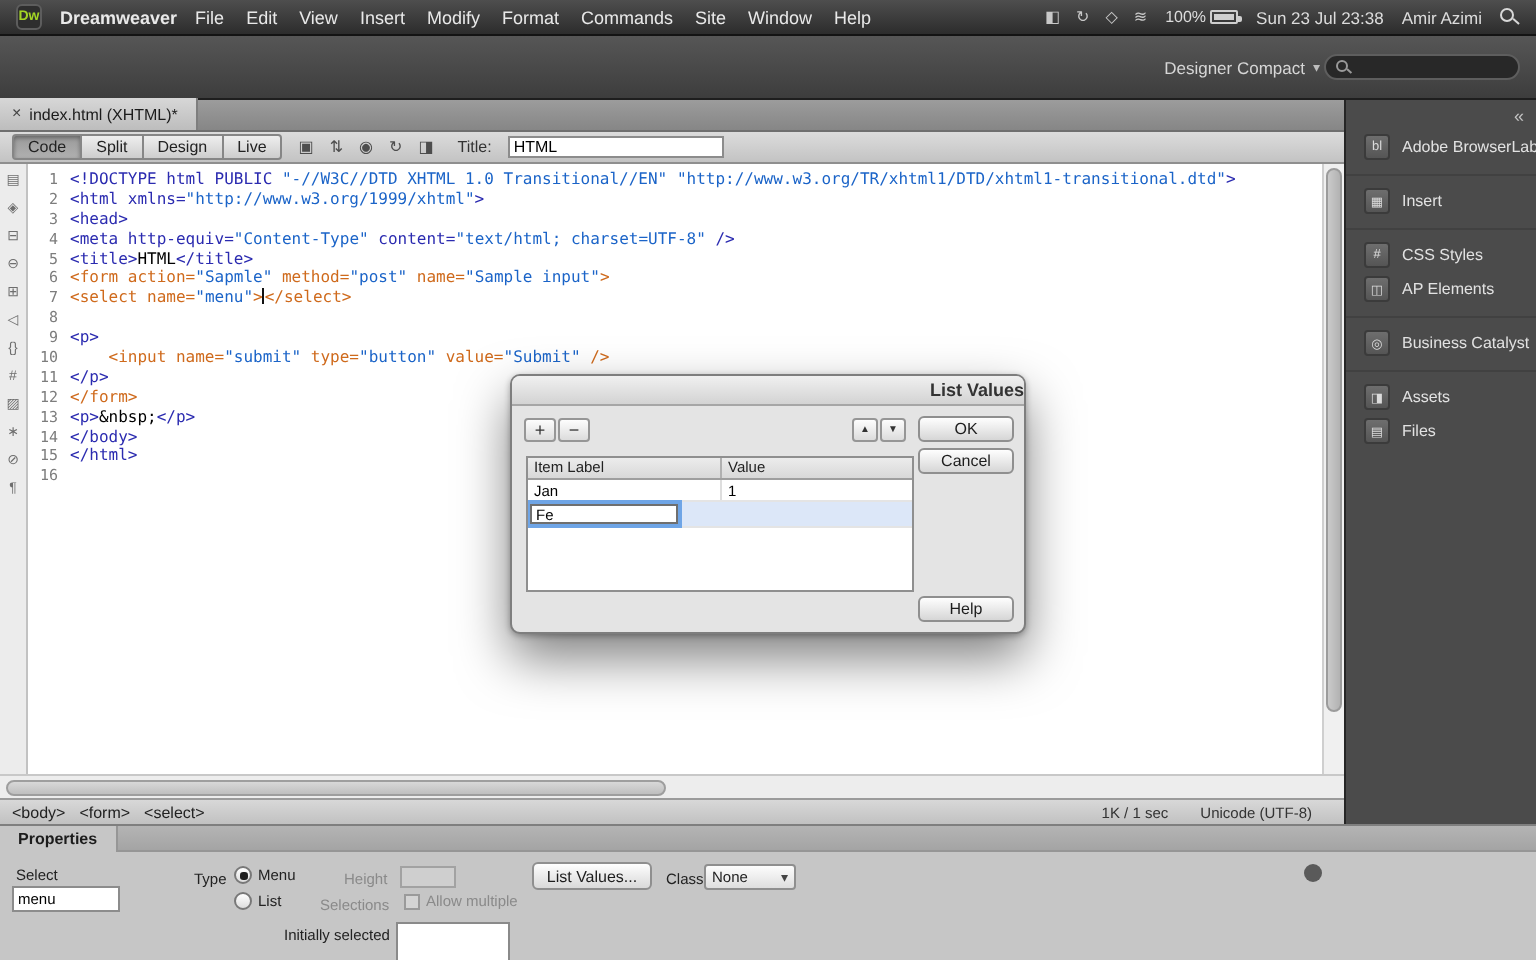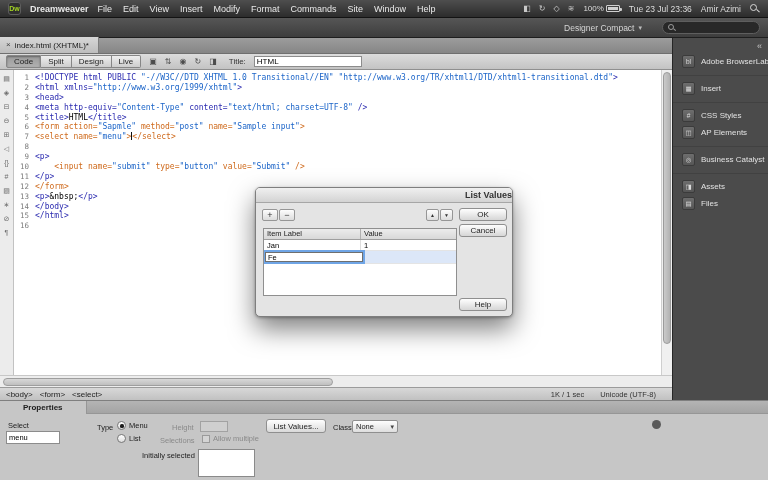--- a/index.html
+++ b/index.html
@@ -16,21 +16,21 @@
 .status-icon{font-size:8px;color:#c8c8c8}
 .batt-group{display:flex;align-items:center;gap:2px}
 .batt-pct{font-size:8px}
 .battery{width:14px;height:7px;border:1px solid #cfcfcf;border-radius:1px;position:relative;background:#cfcfcf;background-clip:content-box;padding:1px}
 .batt-tip{position:absolute;right:-3px;top:1.5px;width:2px;height:3px;background:#cfcfcf;border-radius:0 1px 1px 0}
 .magnifier{position:relative;width:10px;height:10px;display:inline-block}
 .magnifier::before{content:"";position:absolute;left:0;top:0;width:5px;height:5px;border:1.3px solid #d8d8d8;border-radius:50%}
 .magnifier::after{content:"";position:absolute;left:5.5px;top:6.5px;width:3.5px;height:1.3px;background:#d8d8d8;transform:rotate(42deg)}
 
 
-.appbar{height:20px;background:linear-gradient(#565656,#3d3d3d);border-bottom:1px solid #1e1e1e;display:flex;align-items:center;justify-content:flex-end;gap:20px;padding:8px 8px;color:#d6d6d6}
+.appbar{height:32px;background:linear-gradient(#565656,#3d3d3d);border-bottom:1px solid #1e1e1e;display:flex;align-items:center;justify-content:flex-end;gap:2px;padding:8px 8px;color:#d6d6d6}
 .workspace{display:flex;align-items:center;gap:4px;font-size:8.5px}
 .chev{font-size:7px;color:#bdbdbd}
 .chev.dark{color:#444}
 .searchbox{display:flex;align-items:center;gap:3px;width:98px;height:13px;border-radius:7px;background:#282828;border:1px solid #5e5e5e;padding:0 5px}
 .searchbox .magnifier{width:8px;height:8px}
 .searchbox .magnifier::before{width:4px;height:4px;border-color:#9a9a9a}
 .searchbox .magnifier::after{left:4.5px;top:5.5px;background:#9a9a9a;width:3px}
 .search-input{flex:1;background:transparent;border:none;outline:none;color:#ccc;font-size:8px;font-family:inherit;min-width:0}
 
 
@@ -82,21 +82,21 @@
 .sb-collapse{position:absolute;top:3px;right:6px;color:#c4c4c4;font-size:9px}
 .sb-groups{padding-top:15px}
 .sb-group+.sb-group{margin-top:5px;border-top:1px solid #414141;padding-top:4px}
 .sb-item{display:flex;align-items:center;gap:6px;height:17px;padding-left:9px;cursor:default}
 .sb-icon{width:13px;height:13px;border-radius:2px;background:linear-gradient(#6e6e6e,#555);border:1px solid #3b3b3b;color:#dcdcdc;font-size:6.5px;display:flex;align-items:center;justify-content:center;flex:none}
 .sb-label{font-size:8px;white-space:nowrap}
 
 
 .properties{height:80px;background:#c6c6c6;border-top:1px solid #7f7f7f;position:relative;font-size:7.5px;color:#222}
 .prop-header{height:13px;background:linear-gradient(#b4b4b4,#a4a4a4);border-bottom:1px solid #969696}
-.prop-tab{display:inline-block;height:13px;padding:2px 23px 0;background:#c6c6c6;border-right:1px solid #969696;font-size:8px;font-weight:bold;color:#1c1c1c}
+.prop-tab{display:inline-block;height:13px;padding:2px 9px 0;background:#c6c6c6;border-right:1px solid #969696;font-size:8px;font-weight:bold;color:#1c1c1c}
 .pa{position:absolute}
 .dim{color:#8a8a8a}
 .p-select-label{left:8px;top:20px;font-weight:normal}
 .p-name-input{left:6px;top:30px;width:54px;height:13px;font-size:7.5px;font-family:inherit;border:1px solid #8c8c8c;padding:0 2px;background:#fff}
 .p-type-label{left:97px;top:22px}
 .p-radio-menu{left:117px;top:20px;display:flex;align-items:center;gap:3px}
 .p-radio-list{left:117px;top:33px;display:flex;align-items:center;gap:3px}
 .radio{width:9px;height:9px;border-radius:50%;border:1px solid #787878;background:linear-gradient(#fff,#ddd);display:inline-block;position:relative;flex:none}
 .radio.checked::after{content:"";position:absolute;left:2.4px;top:2.4px;width:3.2px;height:3.2px;border-radius:50%;background:#1d1d1d}
 .p-height-label{left:172px;top:22px}
@@ -125,21 +125,21 @@
 .dlg-btn.cancel{left:203px;top:36px}
 .dlg-btn.help{left:203px;top:110px}
 .dlg-table{position:absolute;left:7px;top:40px;width:194px;height:68px;border:1px solid #8f8f8f;background:#fff;overflow:hidden}
 .dlg-head{display:flex;height:11px;line-height:10px;background:linear-gradient(#ececec,#d8d8d8);border-bottom:1px solid #9e9e9e;font-size:7.5px;color:#222}
 .cell{padding-left:3px}
 .c1{width:97px;border-right:1px solid #b0b0b0;flex:none}
 .c2{flex:1}
 .dlg-row{display:flex;height:11px;line-height:11px;font-size:7.5px;border-bottom:1px solid #e4e4e4;color:#000}
 .dlg-row .c1{border-right:1px solid #dedede}
 .dlg-row.editing{height:13px;background:#dce7f8;align-items:center;padding-left:1px}
-.edit-input{width:98px;height:10px;font-size:7.5px;font-family:inherit;padding:0 2px;border:1px solid #6f6f6f;outline:2px solid #6fa5e6;background:#fff}
+.edit-input{width:74px;height:10px;font-size:7.5px;font-family:inherit;padding:0 2px;border:1px solid #6f6f6f;outline:2px solid #6fa5e6;background:#fff}
 </style>
 </head>
 <body>
 
 <div class="screen">
 
   <div class="menubar">
     <span class="dw-logo">Dw</span>
     <span class="app-name">Dreamweaver</span>
     <span class="mb-menus">
@@ -160,21 +160,21 @@
           <span class="status-icon">↻</span>
           <span class="status-icon">◇</span>
           <span class="status-icon">≋</span>
         </span>
       <span class="batt-group">
         <span class="batt-pct">100%</span>
         <span class="battery">
             <span class="batt-tip"></span>
           </span>
       </span>
-      <span>Tue 23 Jul 23:36</span>
+      <span>Sun 23 Jul 23:38</span>
       <span>Amir Azimi</span>
       <span class="magnifier"></span>
     </span>
   </div>
 
   <div class="appbar">
     <span class="workspace">
       <span>Designer Compact</span>
       <span class="chev">▾</span>
     </span>

